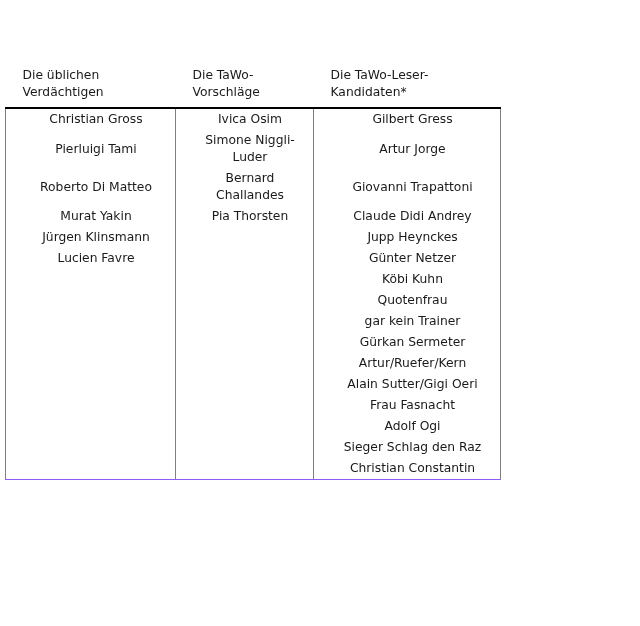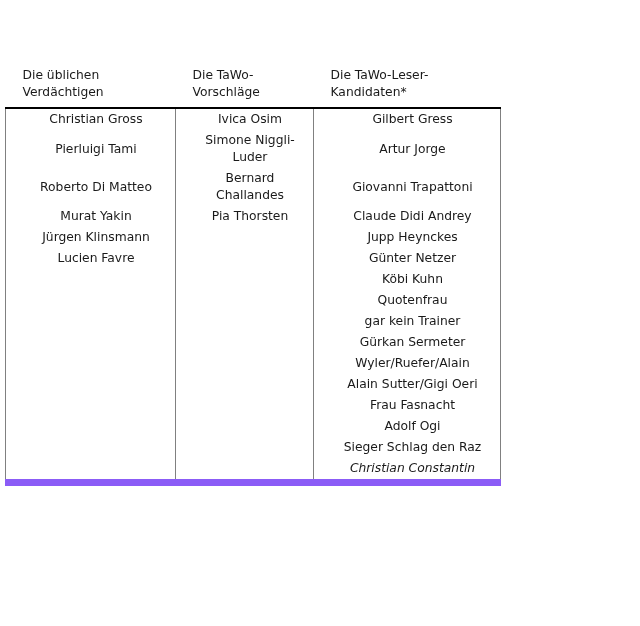--- a/index.html
+++ b/index.html
@@ -63,22 +63,21 @@
   }
 
   table.candidates tbody td.col-first {
     border-left: 1px solid #808080;
   }
   table.candidates tbody td.col-last {
     border-right: 1px solid #808080;
   }
 
   table.candidates tbody tr:last-child td {
-    border-bottom: 7px solid #8b5cf6;
-    font-style: italic;
+    border-bottom: 1px solid #8b5cf6;
   }
 
   table.candidates tbody td.empty {
     color: transparent;
   }
 </style>
 </head>
 <body>
 
 <div class="page">
@@ -148,21 +147,21 @@
             <td class="col-last">gar kein Trainer</td>
           </tr>
           <tr>
             <td class="col-first empty"></td>
             <td class="empty"></td>
             <td class="col-last">Gürkan Sermeter</td>
           </tr>
           <tr>
             <td class="col-first empty"></td>
             <td class="empty"></td>
-            <td class="col-last">Wyler/Ruefer/Alain</td>
+            <td class="col-last">Artur/Ruefer/Kern</td>
           </tr>
           <tr>
             <td class="col-first empty"></td>
             <td class="empty"></td>
             <td class="col-last">Alain Sutter/Gigi Oeri</td>
           </tr>
           <tr>
             <td class="col-first empty"></td>
             <td class="empty"></td>
             <td class="col-last">Frau Fasnacht</td>

